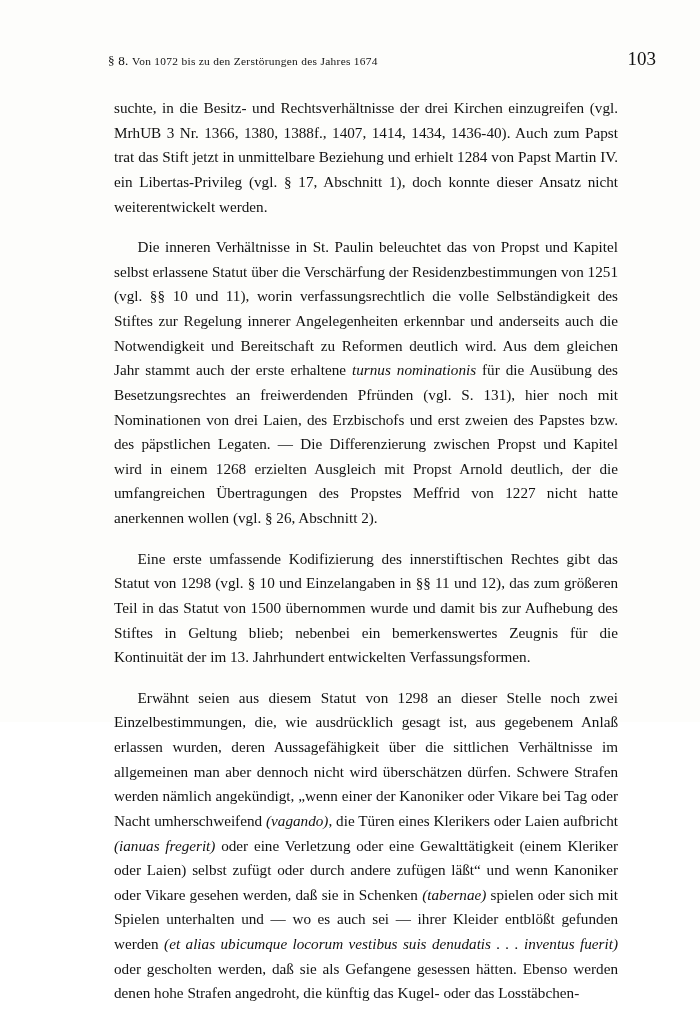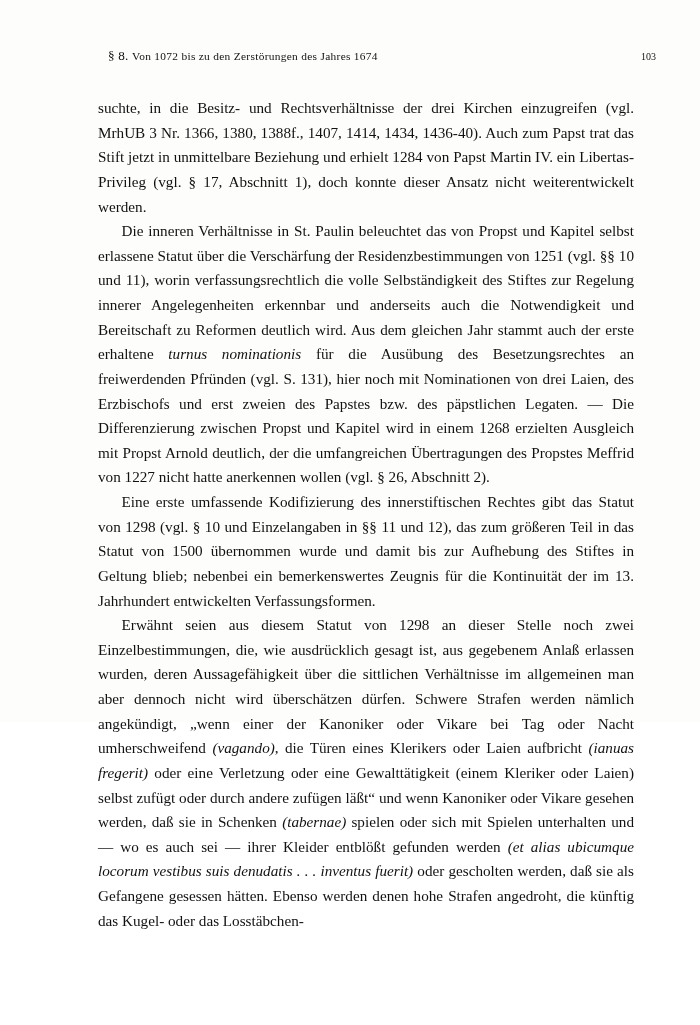--- a/index.html
+++ b/index.html
@@ -37,34 +37,34 @@
     font-variant: normal;
   }
   .running-head .sect {
     font-style: normal;
   }
   .running-head .smallcaps {
     font-size: 11.4px;
     letter-spacing: 0.3px;
   }
   .folio {
-    font-size: 10px;
+    font-size: 19px;
     margin-right: -2px;
   }
   .body-text {
     margin-top: 18px;
     padding: 0 20px 0 52px;
     font-size: 15.2px;
     line-height: 1.62;
     text-align: justify;
     text-justify: inter-word;
     hyphens: manual;
   }
   .body-text p {
-    margin: 0;
+    margin: 16px;
   }
   .body-text p.indent {
     text-indent: 1.55em;
   }
   i {
   }
 </style>
 </head>
 <body>
 

